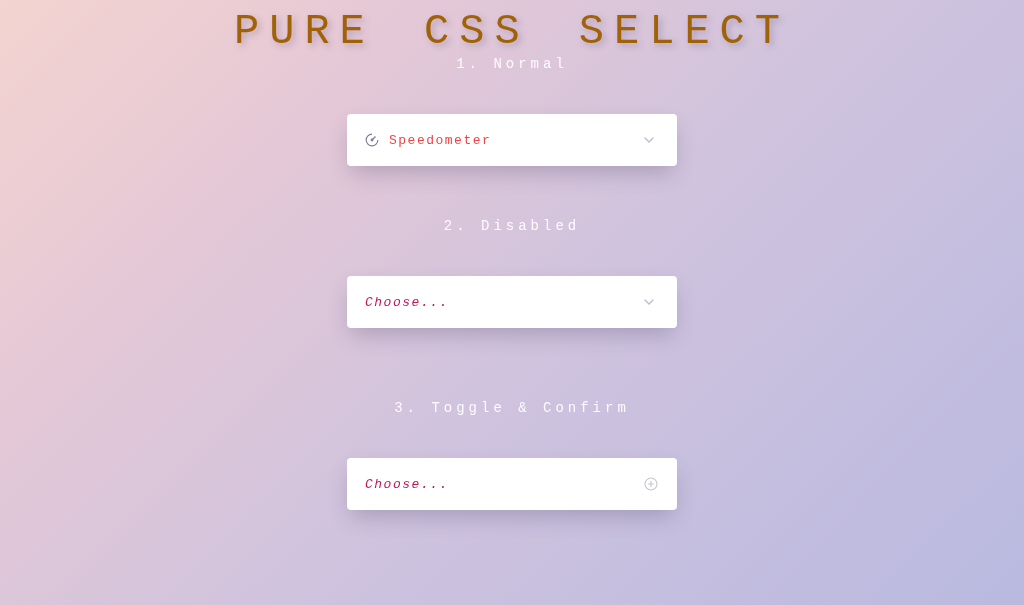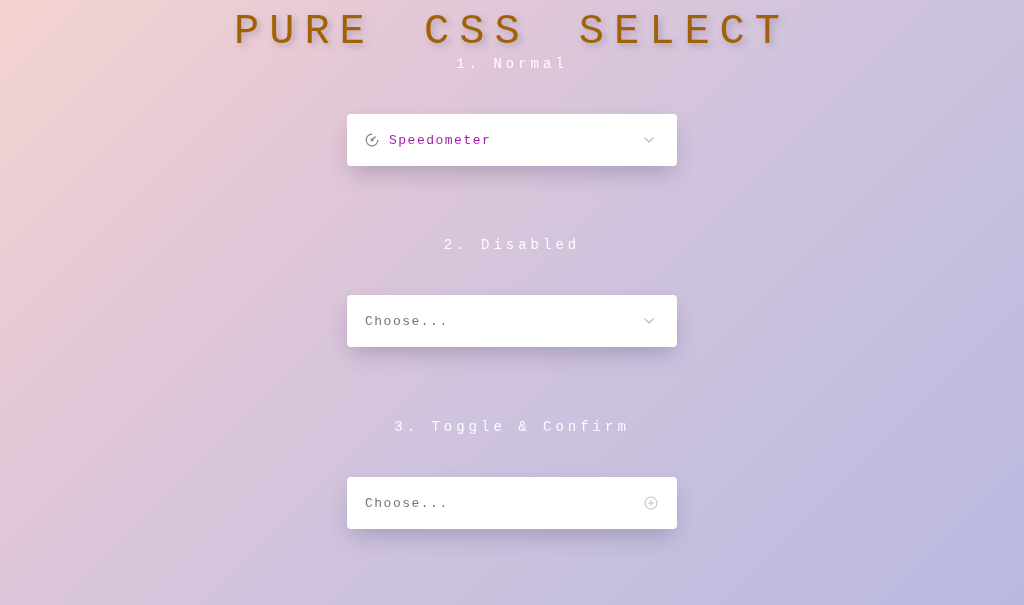--- a/index.html
+++ b/index.html
@@ -29,21 +29,21 @@
   }
   .section-label {
     color: #ffffff;
     font-size: 14px;
     letter-spacing: 4px;
     text-align: center;
     font-weight: 500;
     opacity: 0.95;
   }
   .section-1 { }
-  .section-2 { margin-top: 71px; }
+  .section-2 { margin-top: 52px; }
   .section-3 { margin-top: 72px; }
   .select-box {
     width: 330px;
     height: 52px;
     background: #ffffff;
     border-radius: 4px;
     margin-top: 42px;
     display: flex;
     align-items: center;
     padding: 0 18px;
@@ -60,24 +60,25 @@
     color: #7a7f95;
   }
   .select-icon svg {
     width: 14px;
     height: 14px;
   }
   .select-text {
     font-family: 'Courier New', monospace;
     font-size: 13px;
     letter-spacing: 1.5px;
-    color: #a21caf;
+    color: #ef4444;
   }
   .select-text.placeholder {
-    color: #737373;
+    color: #be185d;
+    font-style: italic;
   }
   .chevron {
     position: absolute;
     right: 20px;
     top: 50%;
     transform: translateY(-50%);
     color: #b9bdcc;
   }
   .chevron svg {
     width: 16px;

